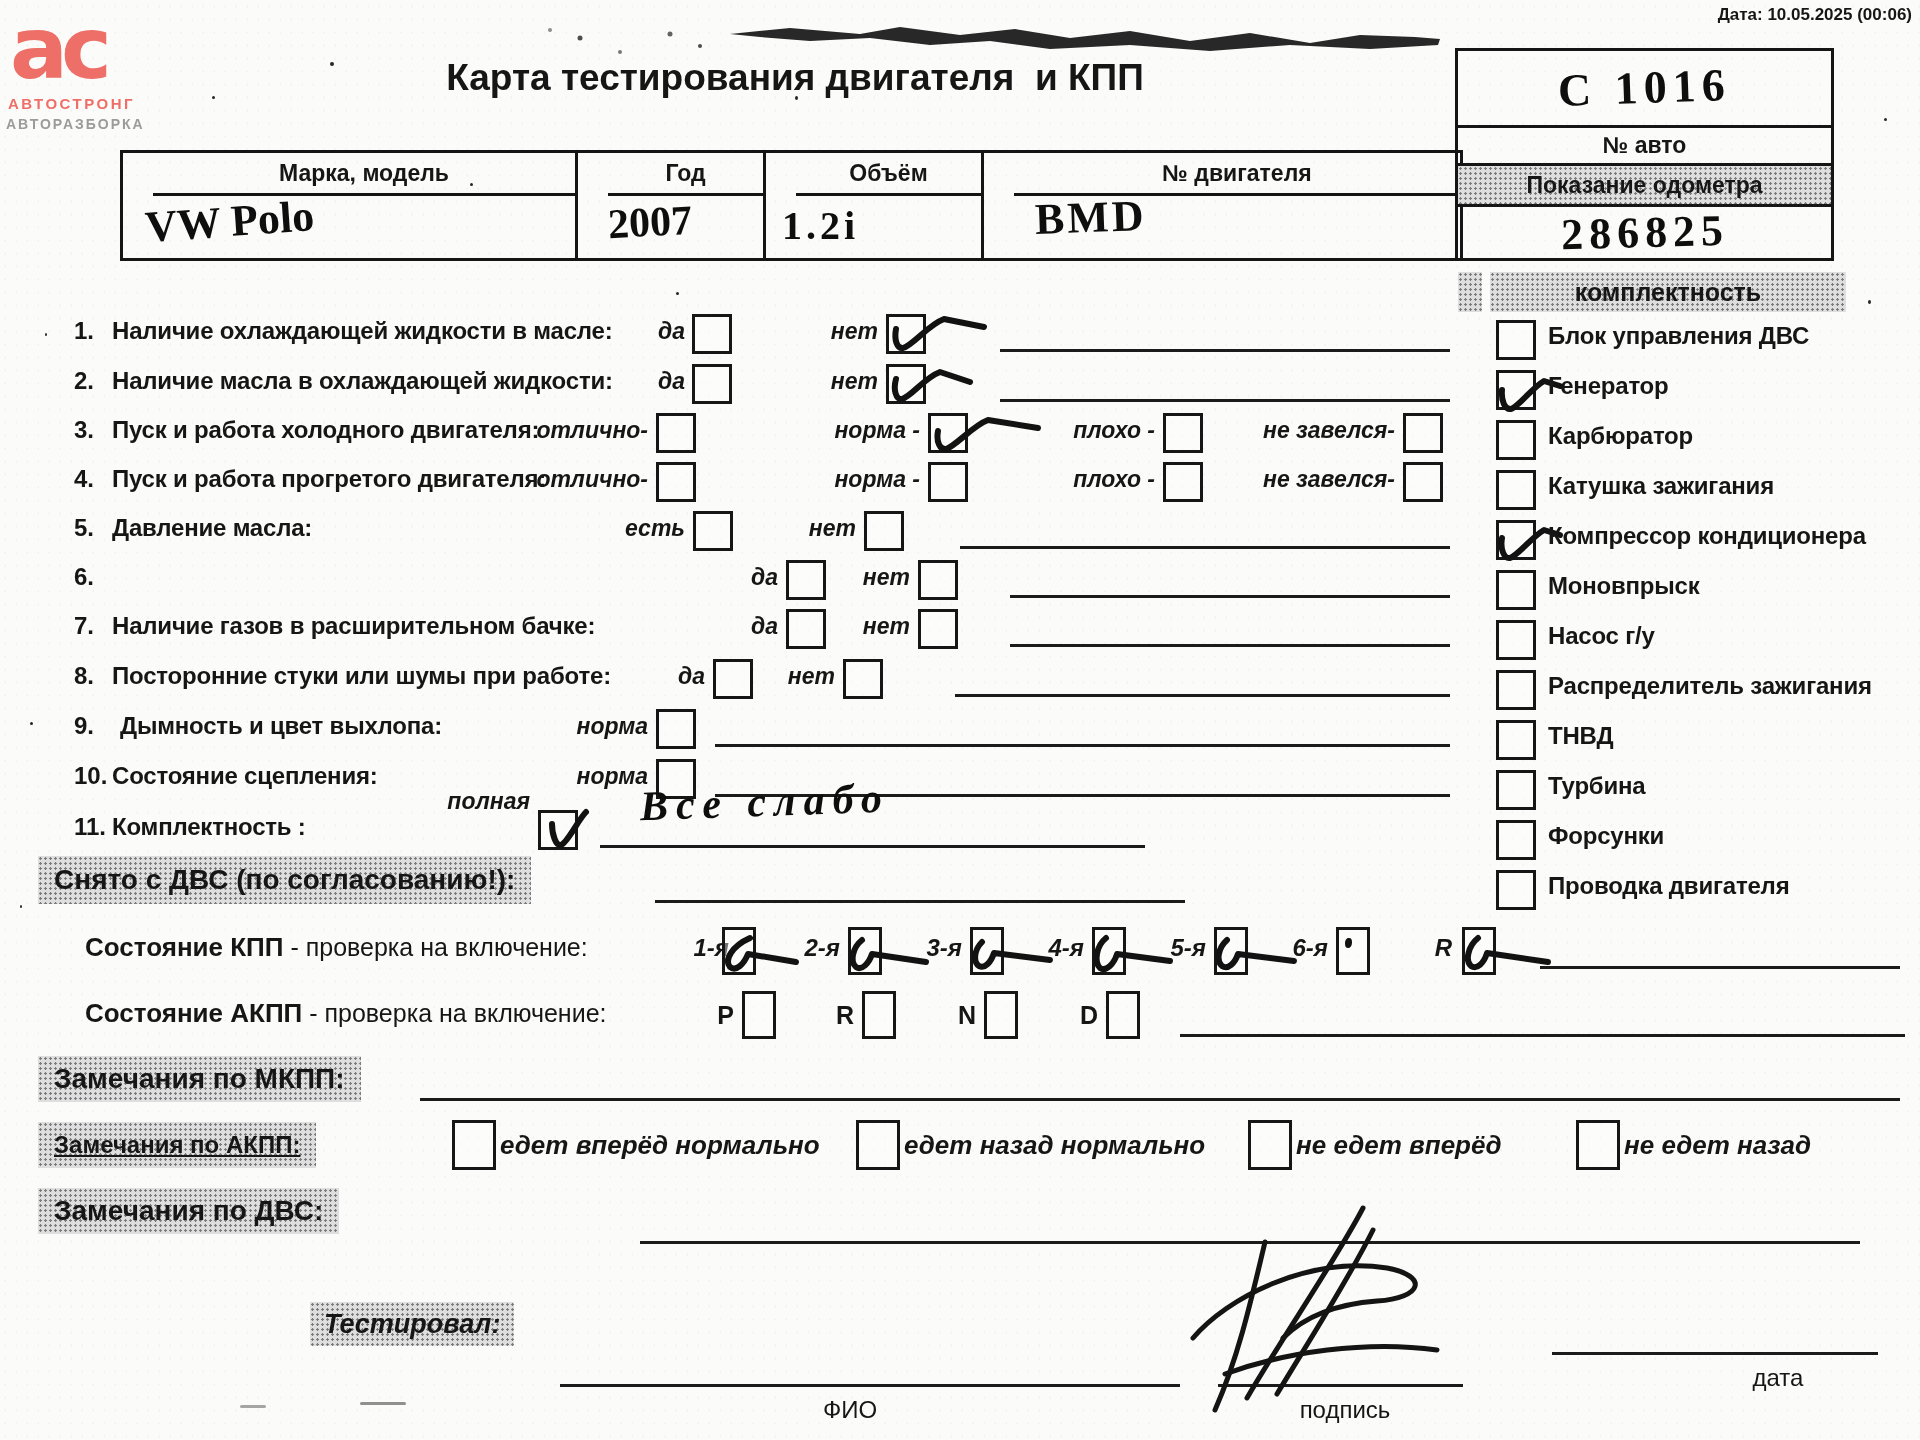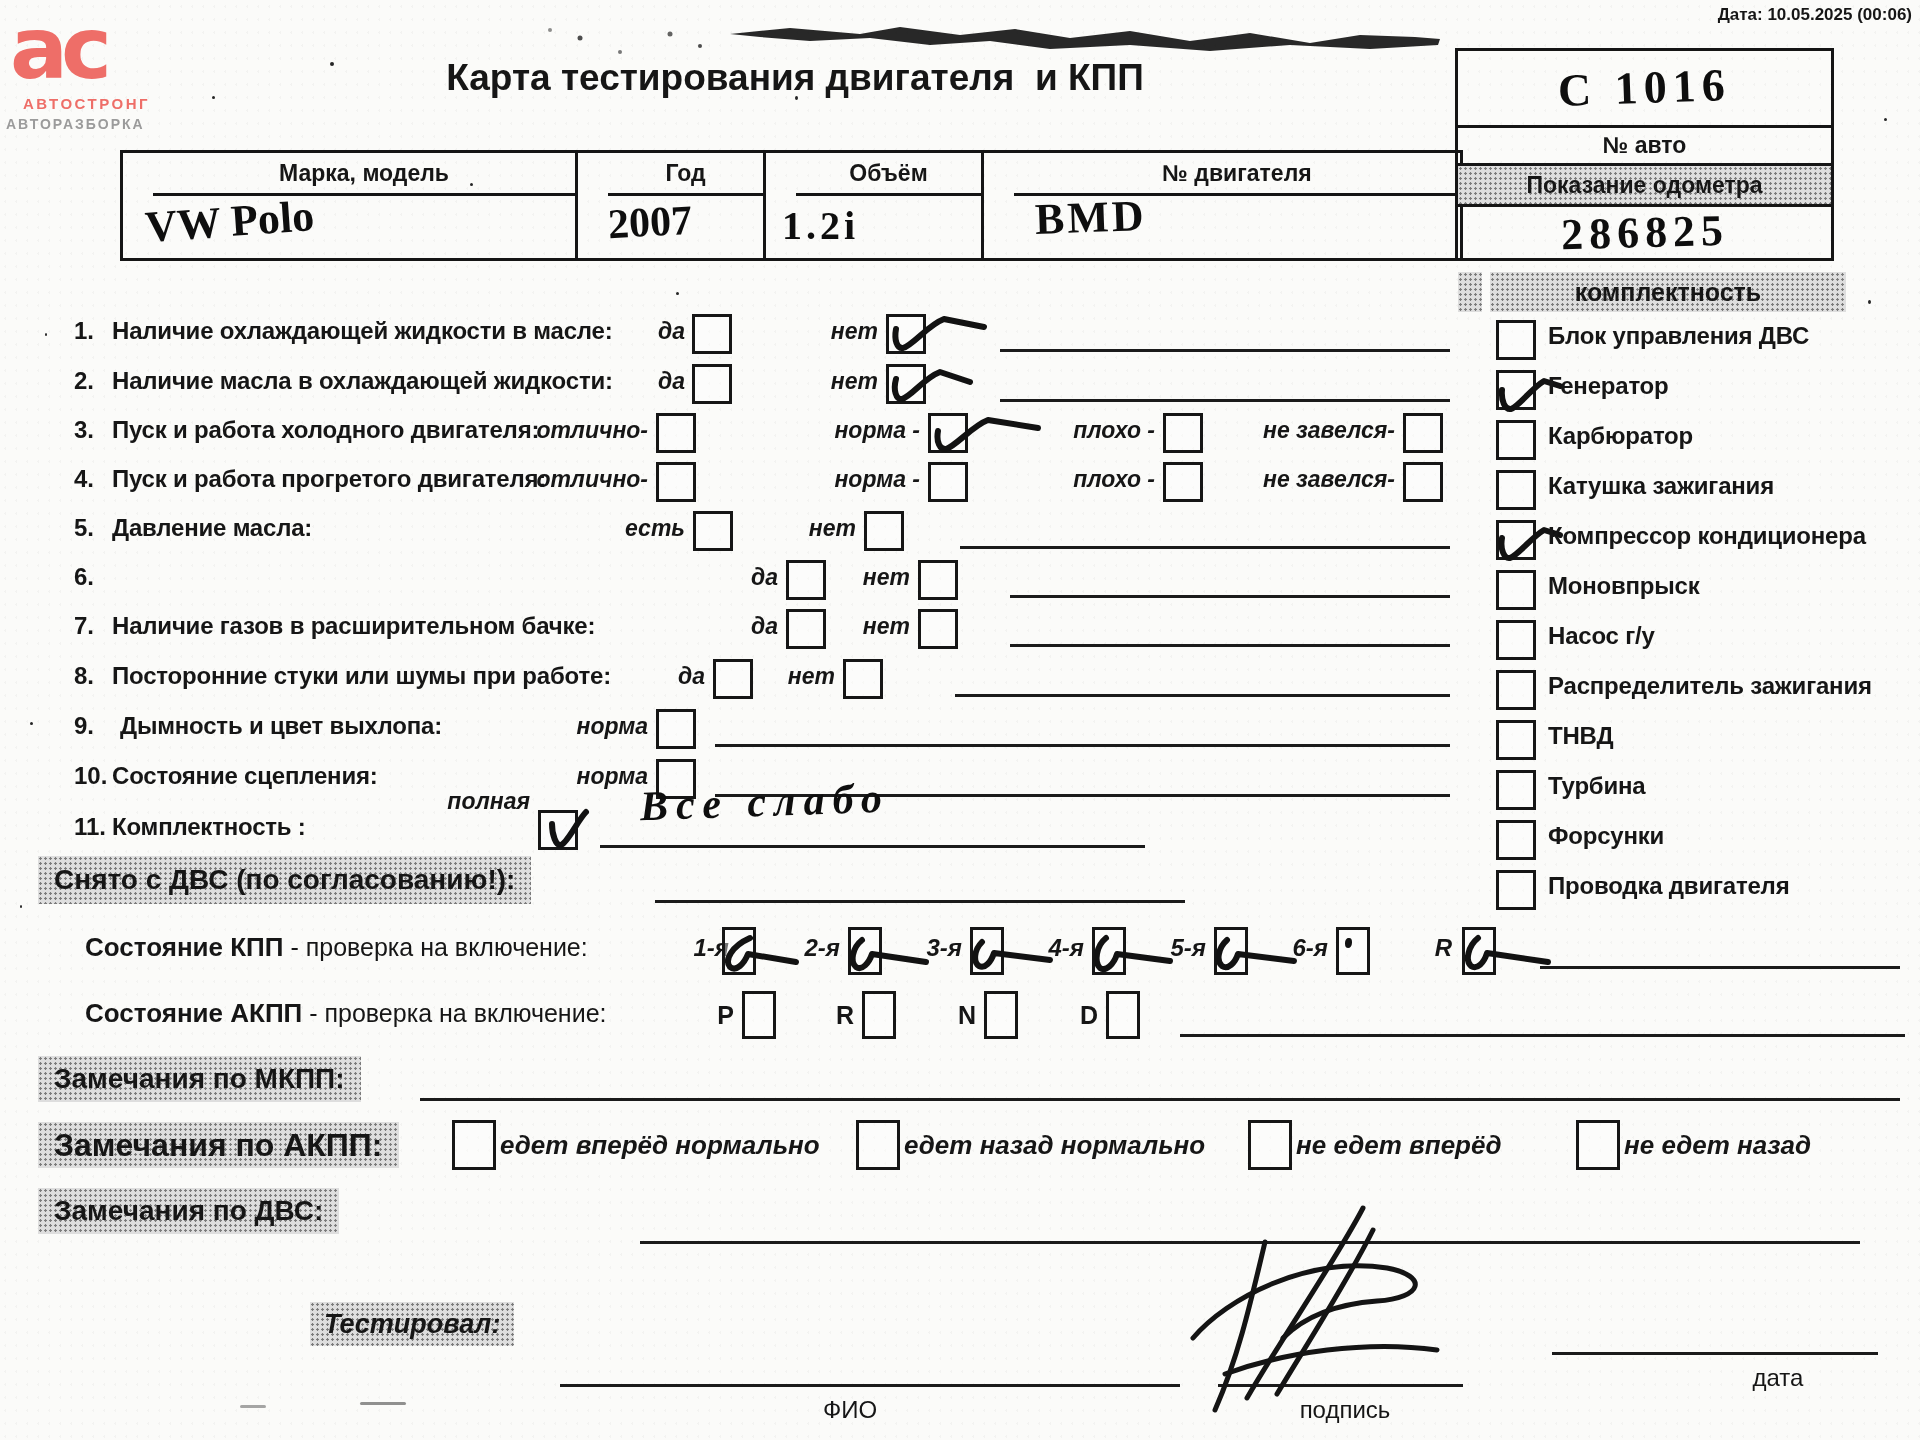--- a/index.html
+++ b/index.html
@@ -36,21 +36,21 @@
   .vt{position:absolute;border:3px solid #151515;display:flex;}
   .vt .col{border-left:3px solid #151515;display:flex;flex-direction:column;}
   .vt .col:first-child{border-left:none;}
   .vt .hd{border-bottom:3px solid #151515;font:700 23px/1 "Liberation Sans",sans-serif;display:flex;align-items:center;justify-content:center;height:40px;margin-left:30px;}
   .vt .vl{flex:1;position:relative;}
   .carbox{position:absolute;border:3px solid #151515;}
   .carbox .row{border-bottom:3px solid #151515;display:flex;align-items:center;justify-content:center;position:relative;}
   .carbox .row:last-child{border-bottom:none;}
   .carbox .lbl{font:700 23px/1 "Liberation Sans",sans-serif;}
   .logo-mark{position:absolute;font:800 86px/0.8 "DejaVu Sans",sans-serif;letter-spacing:-7px;}
-  .logo-t1{position:absolute;font:700 15px/1 "Liberation Sans",sans-serif;letter-spacing:2.5px;margin-left:15px;}
+  .logo-t1{position:absolute;font:700 15px/1 "Liberation Sans",sans-serif;letter-spacing:2.5px;}
   .logo-t2{position:absolute;font:700 14px/1 "Liberation Sans",sans-serif;letter-spacing:2px;}
 </style>
 </head>
 <body>
 
 <div class="page">
 
   <svg class="abs" style="left:430px;top:8px;width:1040px;height:46px;" viewBox="0 0 1040 46">
     <path fill="#161616" opacity="0.92" d="M300 26 L360 20 L430 26 L470 19 L530 27 L585 21 L640 30 L700 23 L760 33 L820 25 L880 35 L930 27 L985 29 L1010 31 L1008 37 L940 41 L860 37 L780 43 L700 37 L620 41 L560 33 L500 37 L440 30 L380 33 L330 29 Z"></path>
     <circle cx="150" cy="30" r="2.5" fill="#222" opacity=".8"></circle>
@@ -274,21 +274,21 @@
   <span class="plabel" style="left:1098px;top:1000px;">D</span>
   <div class="cb cbg" style="left:1106px;top:991px;"></div>
   <div class="hline" style="left:1180px;top:1034px;width:725px;"></div>
 
   <div class="shade" style="left:38px;top:1056px;height:46px;padding:0 16px;">
     <span style="font-size:28px;">Замечания по МКПП:</span>
   </div>
   <div class="hline" style="left:420px;top:1098px;width:1480px;"></div>
 
   <div class="shade" style="left:38px;top:1122px;height:46px;padding:0 16px;">
-    <span style="font-size:32px;">Замечания по АКПП:</span>
+    <span style="font-size:24px;text-decoration:underline;">Замечания по АКПП:</span>
   </div>
   <div class="cb cbl" style="left:452px;top:1120px;"></div>
   <span class="rlbl" style="left:500px;top:1130px;">едет вперёд нормально</span>
   <div class="cb cbl" style="left:856px;top:1120px;"></div>
   <span class="rlbl" style="left:904px;top:1130px;">едет назад нормально</span>
   <div class="cb cbl" style="left:1248px;top:1120px;"></div>
   <span class="rlbl" style="left:1296px;top:1130px;">не едет вперёд</span>
   <div class="cb cbl" style="left:1576px;top:1120px;"></div>
   <span class="rlbl" style="left:1624px;top:1130px;">не едет назад</span>
 

